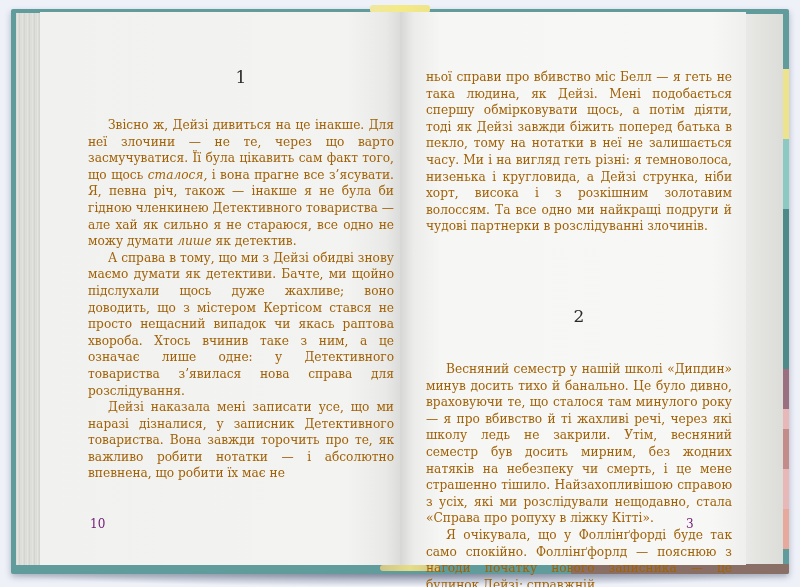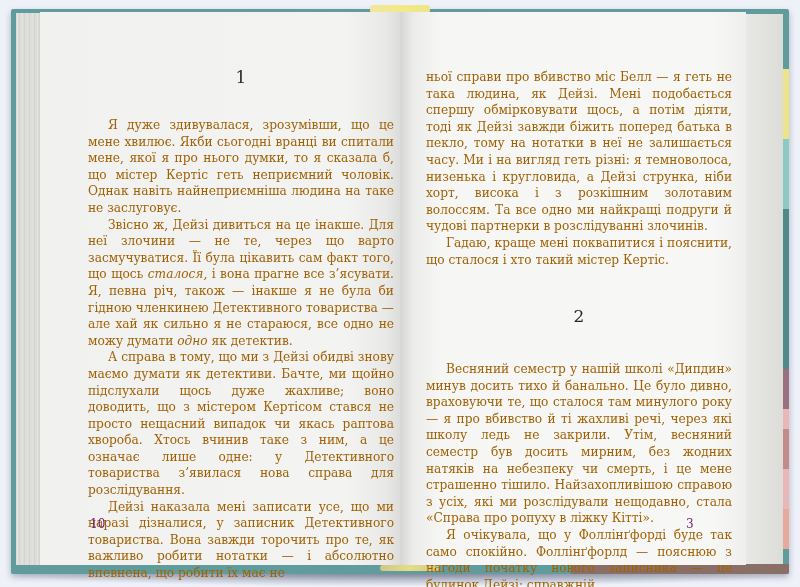--- a/index.html
+++ b/index.html
@@ -98,31 +98,29 @@
 <div class="pages-edge-right"></div>
 <div class="bookmark"></div>
 <div class="bookmark-bottom"></div>
 
 <div class="page page-left"></div>
 <div class="page page-right"></div>
 
 <div class="chapter-num ch1">1</div>
 
 <div class="text text-left">
-  <p>Я дуже здивувалася, зрозумівши, що це мене хвилює. Якби сьогодні вранці ви спитали мене, якої я про нього думки, то я сказала б, що містер Кертіс геть неприємний чоловік. Однак навіть найнеприємніша людина на таке не заслуговує.</p>
-  <p><span>Звісно ж, Дейзі дивиться на це інакше. Для неї злочини — не те, через що варто засмучуватися. Її була цікавить сам факт того, що щось </span><em>сталося,</em><span> і вона прагне все з’ясувати. Я, певна річ, також — інакше я не була би гідною членкинею Детективного товариства — але хай як сильно я не стараюся, все одно не можу думати </span><em>одно</em><span> як детектив.</span></p>
+  <p><span>Звісно ж, Дейзі дивиться на це інакше. Для неї злочини — не те, через що варто засмучуватися. Її була цікавить сам факт того, що щось </span><em>сталося,</em><span> і вона прагне все з’ясувати. Я, певна річ, також — інакше я не була би гідною членкинею Детективного товариства — але хай як сильно я не стараюся, все одно не можу думати </span><em>лише</em><span> як детектив.</span></p>
   <p>А справа в тому, що ми з Дейзі обидві знову маємо думати як детективи. Бачте, ми щойно підслухали щось дуже жахливе; воно доводить, що з містером Кертісом стався не просто нещасний випадок чи якась раптова хвороба. Хтось вчинив таке з ним, а це означає лише одне: у Детективного товариства з’явилася нова справа для розслідування.</p>
   <p><span>Дейзі наказала мені записати усе, що ми наразі дізналися, у записник Детективного товариства. Вона завжди торочить про те, як важливо робити нотатки — і абсолютно впевнена, що робити їх має не </span></p>
 </div>
 
 <div class="folio folio-left">10</div>
 
 <div class="text text-right">
   <p class="noindent">ньої справи про вбивство міс Белл — я геть не така людина, як Дейзі. Мені подобається спершу обмірковувати щось, а потім діяти, тоді як Дейзі завжди біжить поперед батька в пекло, тому на нотатки в неї не залишається часу. Ми і на вигляд геть різні: я темноволоса, низенька і кругловида, а Дейзі струнка, ніби хорт, висока і з розкішним золотавим волоссям. Та все одно ми найкращі подруги й чудові партнерки в розслідуванні злочинів.</p>
-  <p>Гадаю, краще мені поквапитися і пояснити, що сталося і хто такий містер Кертіс.</p>
 </div>
 
 <div class="chapter-num ch2">2</div>
 
 <div class="text text-right2">
   <p>Весняний семестр у нашій школі «Дипдин» минув досить тихо й банально. Це було дивно, враховуючи те, що сталося там минулого року — я про вбивство й ті жахливі речі, через які школу ледь не закрили. Утім, весняний семестр був досить мирним, без жодних натяків на небезпеку чи смерть, і це мене страшенно тішило. Найзахопливішою справою з усіх, які ми розслідували нещодавно, стала «Справа про ропуху в ліжку Кітті».</p>
   <p>Я очікувала, що у Фоллінґфорді буде так само спокійно. Фоллінґфорлд — пояснюю з нагоди початку нового записника — це будинок Дейзі: справжній</p>
 </div>
 
 <div class="folio folio-right">3</div>

